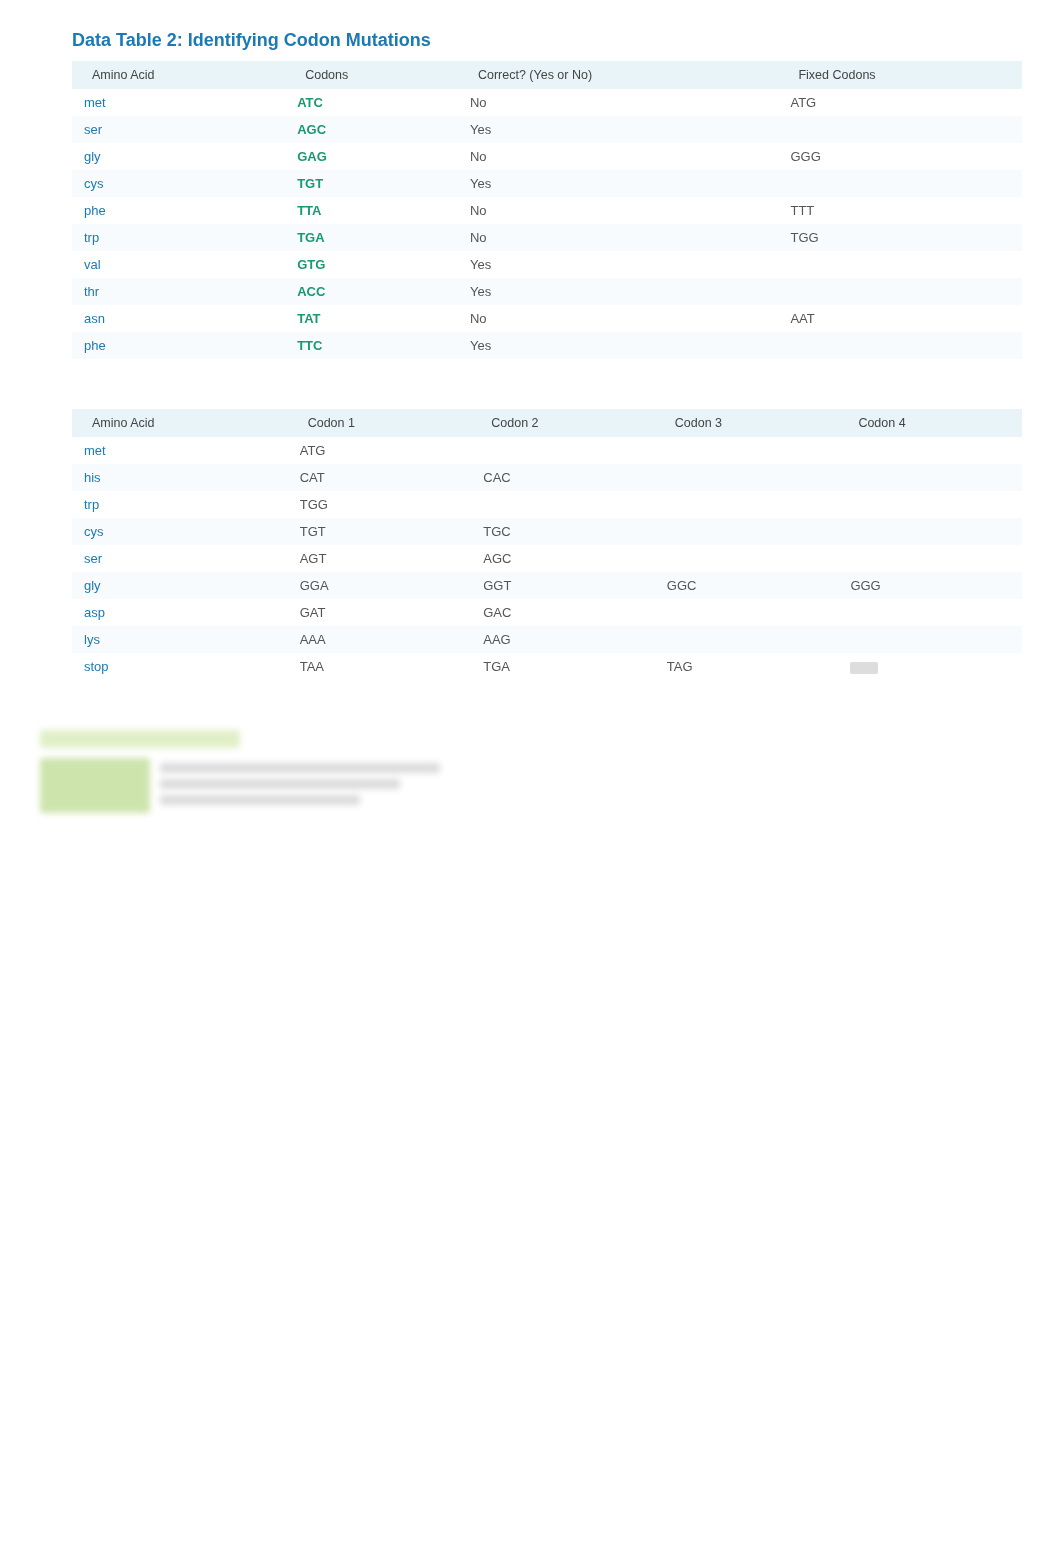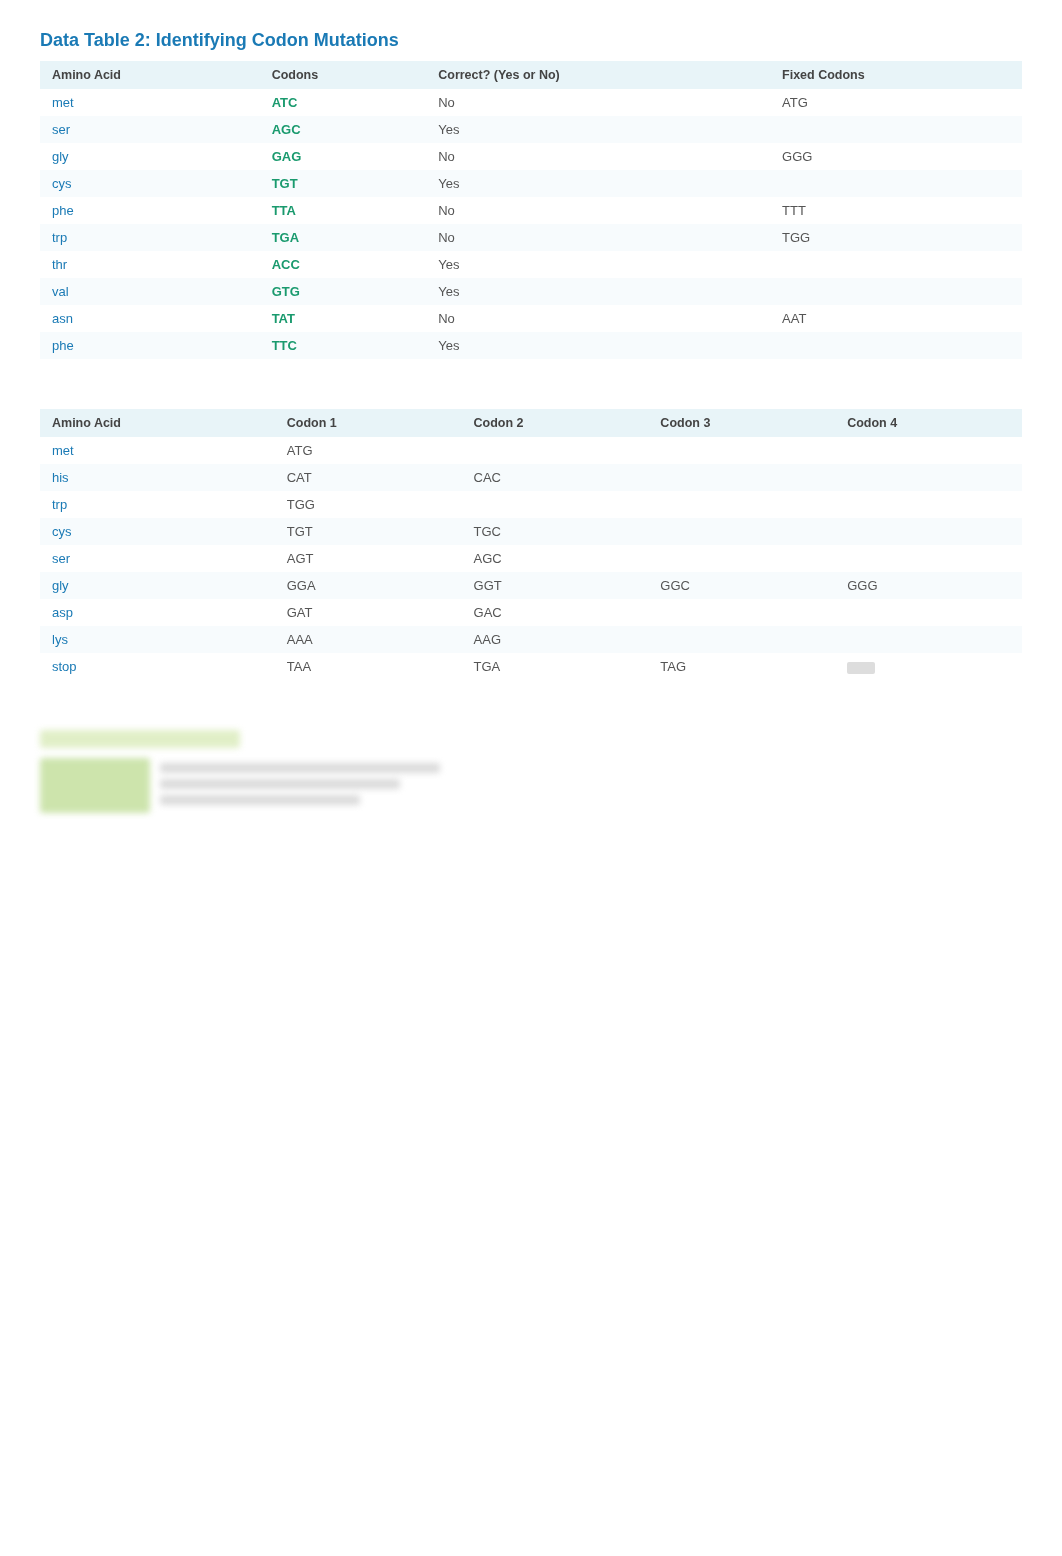--- a/index.html
+++ b/index.html
@@ -5,39 +5,40 @@
     * { margin: 0; padding: 0; box-sizing: border-box; }
     body {
       font-family: Arial, sans-serif;
       background: #fff;
       color: #333;
       font-size: 13px;
       padding: 30px 40px;
     }
     .section {
       margin-bottom: 50px;
+      margin-left: 32px;
     }
     .section-title {
       color: #1a7ab5;
       font-size: 18px;
       font-weight: bold;
       margin-bottom: 10px;
     }
     table {
       width: 100%;
       border-collapse: collapse;
       font-size: 13px;
     }
     thead tr {
       background: #e8f4f8;
     }
     thead th {
-      padding: 7px 12px;
+      padding: 7px 20px;
       text-align: left;
-      font-weight: 700;
+      font-weight: 400;
       color: #444;
       font-size: 12.5px;
     }
     tbody tr:nth-child(even) {
       background: #f7fbfd;
     }
     tbody tr:nth-child(odd) {
       background: #ffffff;
     }
     tbody td {
@@ -134,28 +135,28 @@
       <td>No</td>
       <td>TTT</td>
     </tr>
         <tr>
       <td class="amino-acid">trp</td>
       <td class="codon-val">TGA</td>
       <td>No</td>
       <td>TGG</td>
     </tr>
         <tr>
+      <td class="amino-acid">val</td>
+      <td class="codon-val">GTG</td>
+      <td>Yes</td>
+      <td></td>
+    </tr>
+        <tr>
       <td class="amino-acid">thr</td>
       <td class="codon-val">ACC</td>
-      <td>Yes</td>
-      <td></td>
-    </tr>
-        <tr>
-      <td class="amino-acid">val</td>
-      <td class="codon-val">GTG</td>
       <td>Yes</td>
       <td></td>
     </tr>
         <tr>
       <td class="amino-acid">asn</td>
       <td class="codon-val">TAT</td>
       <td>No</td>
       <td>AAT</td>
     </tr>
         <tr>

